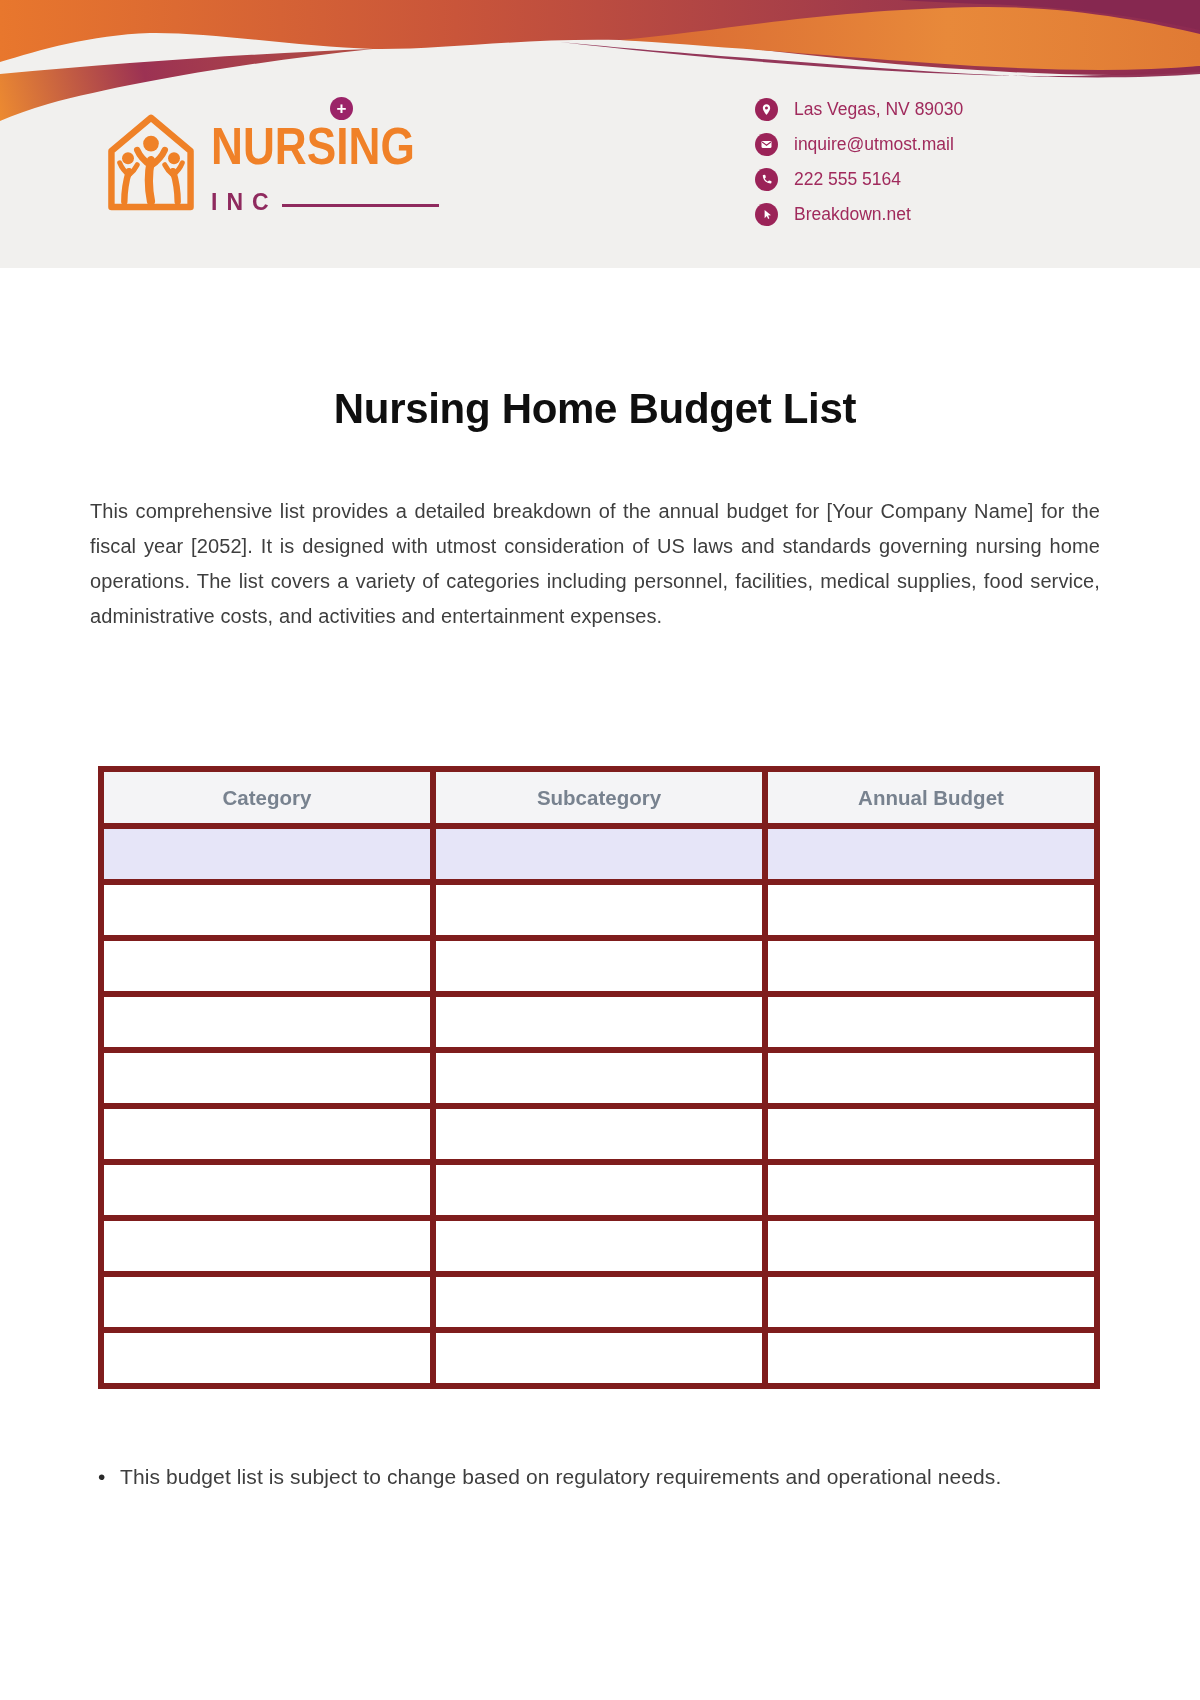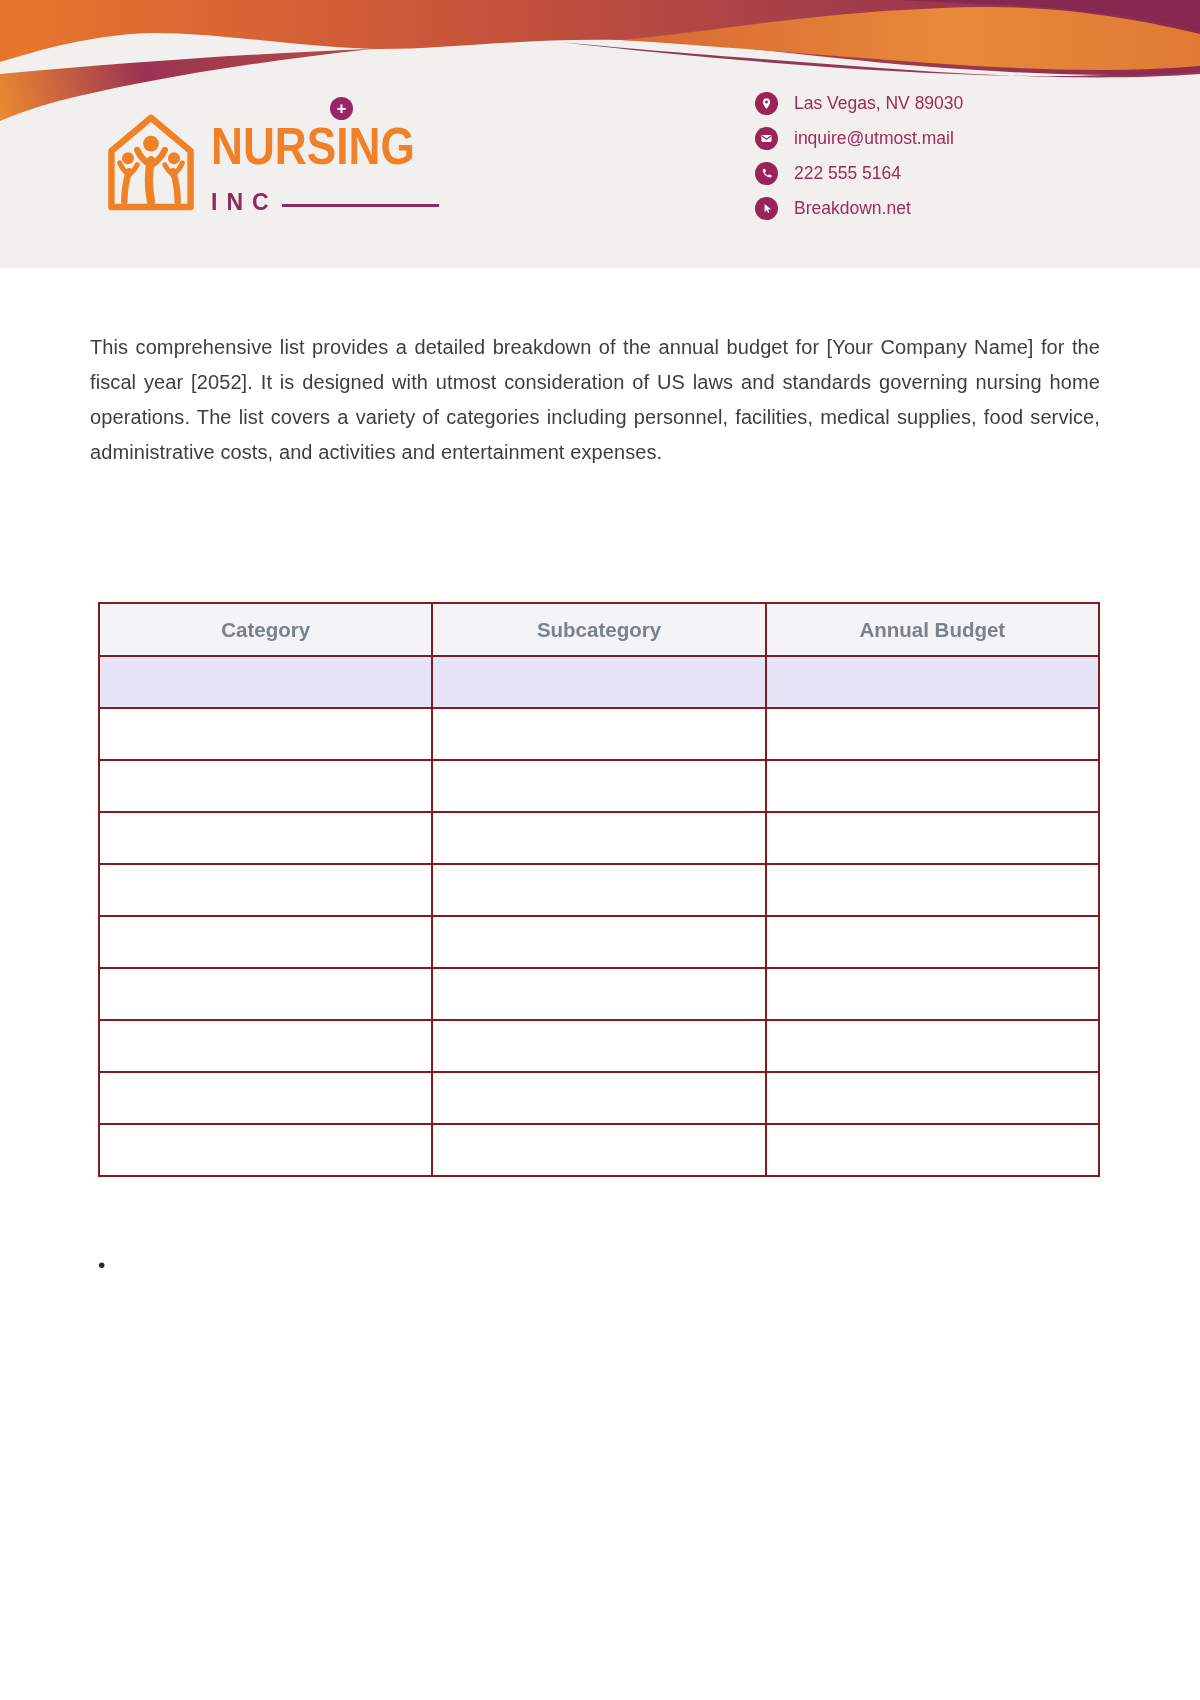--- a/index.html
+++ b/index.html
@@ -30,21 +30,21 @@
   }
   .logo-sub-row{display:flex;align-items:center;margin-top:23px;width:228px;}
   .logo-sub{font-size:23px;font-weight:700;color:#8f2a5e;letter-spacing:9px;line-height:23px;}
   .logo-underline{flex:1;height:2.5px;background:#8f2a5e;margin-left:4px;margin-top:6px;}
   .logo-plus{
     position:absolute;left:119px;top:-13px;width:23px;height:23px;border-radius:50%;
     background:#9b2368;color:#ffffff;font-size:17px;font-weight:700;
     display:flex;align-items:center;justify-content:center;line-height:1;
   }
   
-  .contact{position:absolute;left:755px;top:91px;display:flex;flex-direction:column;gap:11px;}
+  .contact{position:absolute;left:755px;top:97px;display:flex;flex-direction:column;gap:11px;}
   .contact-row{display:flex;align-items:center;height:24px;}
   .contact-icon{
     width:23px;height:23px;border-radius:50%;background:#9b2358;
     display:flex;align-items:center;justify-content:center;flex:0 0 auto;
   }
   .contact-icon svg{display:block;}
   .contact-text{margin-left:16px;font-size:17.5px;color:#a02a5c;font-weight:500;}
   
   .content{padding:0 100px 0 90px;}
   .doc-title{
@@ -59,21 +59,21 @@
   .section-heading{
     margin:56px 0 0 0;
     font-size:30px;line-height:34px;font-weight:700;color:#131313;letter-spacing:-.2px;
   }
   .section-heading.notes-heading{margin-top:88px;}
   
   .budget-table{
     margin:100px 0 0 8px;width:1002px;
     border-collapse:collapse;table-layout:fixed;
   }
-  .budget-table th,.budget-table td{border:2px solid #7f1d1d;padding:0;}
+  .budget-table th,.budget-table td{border:6px solid #7f1d1d;padding:0;}
   .budget-table th{
     height:51px;background:#f4f4f6;
     font-size:20.5px;font-weight:700;color:#78828f;text-align:center;
   }
   .budget-table td{height:50px;background:#ffffff;}
   .budget-table tr.highlight td{background:#e6e5f8;}
   
   .notes-list{margin:70px 0 0 0;padding:0;list-style:none;}
   .note-item{
     position:relative;padding-left:30px;
@@ -173,20 +173,21 @@
               <path fill="#ffffff" d="M9,4.6 L9,17.8 L12.5,14.4 L14.6,19 L16.6,18 L14.5,13.6 L19.2,13 Z"></path>
             </svg>
         </span>
         <span class="contact-text">Breakdown.net</span>
       </div>
     </div>
   </div>
 
   <div class="content">
 
+    <h1 class="doc-title">Nursing Home Budget List</h1>
 
     <p class="intro">This comprehensive list provides a detailed breakdown of the annual budget for [Your Company Name] for the fiscal year [2052]. It is designed with utmost consideration of US laws and standards governing nursing home operations. The list covers a variety of categories including personnel, facilities, medical supplies, food service, administrative costs, and activities and entertainment expenses.</p>
 
 
     <table class="budget-table">
       <thead>
         <tr class="table-header-row">
           <th>Category</th>
           <th>Subcategory</th>
           <th>Annual Budget</th>
@@ -243,17 +244,18 @@
             <td></td>
             <td></td>
           </tr>
       </tbody>
     </table>
 
 
     <ul class="notes-list">
       <li class="note-item">
         <span class="note-bullet">•</span>
+        <span>This budget list is subject to change based on regulatory requirements and operational needs.</span>
       </li>
     </ul>
 
   </div>
 </div>
 
 </body></html>

